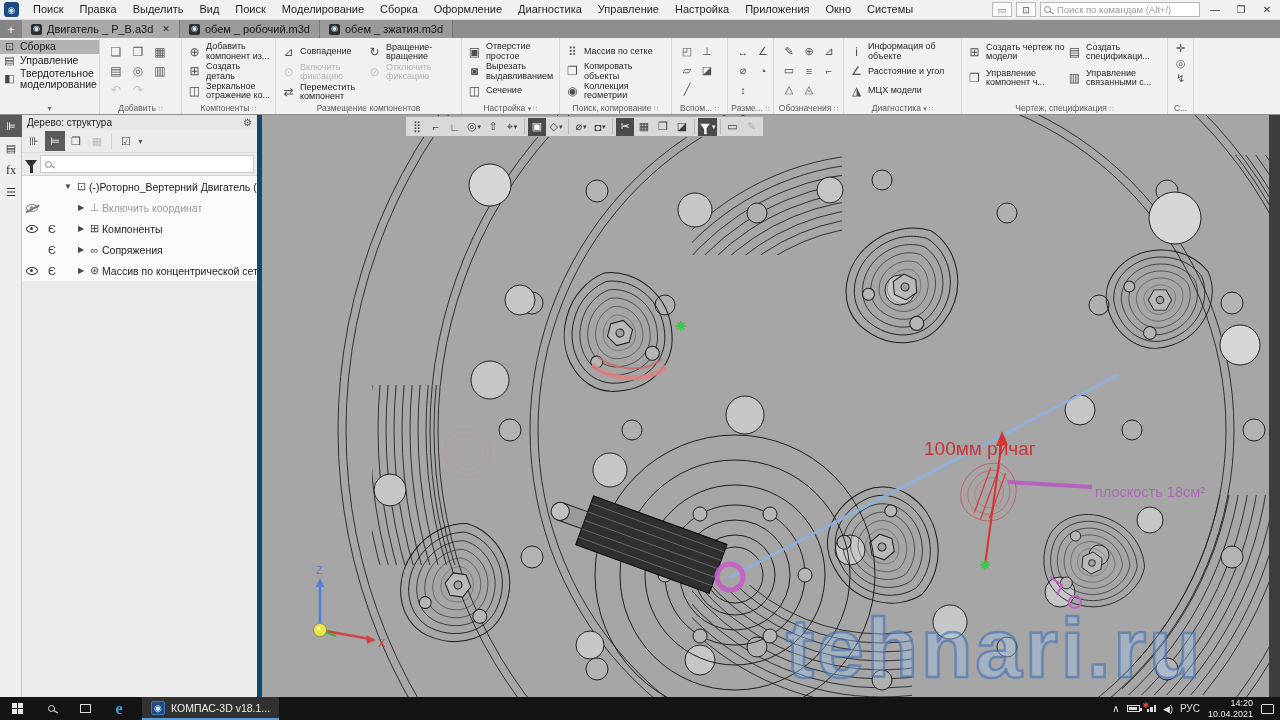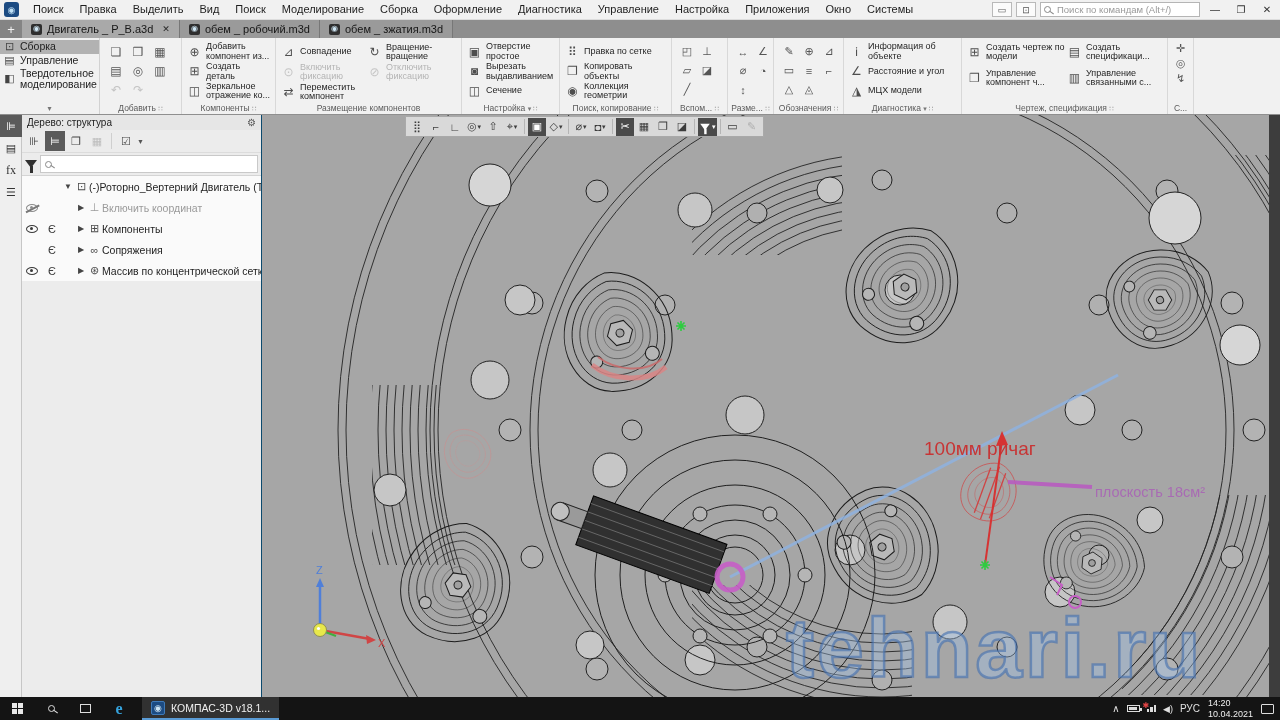--- a/index.html
+++ b/index.html
@@ -53,21 +53,21 @@
   .speccol{display:flex;flex-direction:column;gap:2px;align-items:center}
   .speccol .gi{font-size:11px;color:#555}
 
   
   .leftstrip{position:absolute;top:115px;left:0;width:22px;bottom:23px;background:#efefef;border-right:1px solid #c6c6c6;z-index:20}
   .strip-icon{width:22px;height:22px;display:flex;align-items:center;justify-content:center;font-size:11px;color:#333}
   .strip-icon.active{background:#5b5b5b;color:#fff}
   .fxi{font-family:"Liberation Serif",serif;font-size:12px}
 
   
-  .treepanel{position:absolute;top:115px;left:22px;width:240px;bottom:23px;background:#ececec;border-right:1px solid #0c4a6e;display:flex;flex-direction:column;z-index:20}
+  .treepanel{position:absolute;top:115px;left:22px;width:240px;bottom:23px;background:#ececec;border-right:5px solid #0c4a6e;display:flex;flex-direction:column;z-index:20}
   .tree-header{height:15px;display:flex;align-items:center;justify-content:space-between;padding:0 5px;font-size:10px;color:#222;background:#e6e6e6}
   .tree-toolbar{height:23px;display:flex;align-items:center;gap:1px;padding:1px 2px;border-bottom:1px solid #dcdcdc}
   .ttb{width:20px;height:20px;display:flex;align-items:center;justify-content:center;font-size:11px;color:#444}
   .ttb.active{background:#5b5b5b;color:#fff}
   .ttb.dim{color:#bdbdbd}
   .tsep{width:1px;height:16px;background:#cfcfcf;margin:0 3px}
   .tree-filter{height:23px;display:flex;align-items:center;gap:3px;padding:1px 3px;border-bottom:1px solid #d4d4d4}
   .funnel{width:0;height:0;border-left:6px solid transparent;border-right:6px solid transparent;border-top:8px solid #2f2f2f;position:relative;display:inline-block}
   .funnel::after{content:"";position:absolute;left:-1.5px;top:-2px;width:3px;height:7px;background:#2f2f2f}
   .funnel.small{transform:scale(.8)}
@@ -112,21 +112,21 @@
   .appicon{width:14px;height:14px;border-radius:2px;background:#1c4b82;border:1px solid #3f7ab8;color:#cfe6f4;display:flex;align-items:center;justify-content:center;font-size:9px}
   .tb-right{margin-left:auto;display:flex;align-items:center;gap:8px;padding-right:6px}
   .tray{display:flex;align-items:center;gap:7px;font-size:10px;color:#e0e0e0}
   .battery{width:13px;height:7px;border:1px solid #ddd;position:relative}
   .battery::after{content:"";position:absolute;right:-3px;top:1.5px;width:2px;height:3px;background:#ddd}
   .battery i{position:absolute;left:1px;top:1px;bottom:1px;width:8px;background:#ddd}
   .netbars{display:flex;align-items:flex-end;gap:1px;position:relative}
   .netbars b{width:2.5px;background:#ddd;display:block}
   .netbars .b1{height:3px}.netbars .b2{height:5px}.netbars .b3{height:7px}
   .netbars .reddot{position:absolute;left:-4px;top:-3px;color:#e04444;font-size:8px;line-height:1}
-  .clock{display:flex;flex-direction:column;font-size:9px;line-height:1.15;color:#eee}
+  .clock{display:flex;flex-direction:column;align-items:flex-end;font-size:9px;line-height:1.15;color:#eee}
   .notif{width:13px;height:10px;border:1.2px solid #ddd;border-radius:1px}
 </style>
 </head>
 <body>
 
 <div class="menubar">
   <span class="applogo">◉</span>
   <span class="menu-item">Поиск</span>
   <span class="menu-item">Правка</span>
   <span class="menu-item">Выделить</span>
@@ -257,21 +257,21 @@
     <div class="rbtn">
         <span class="ric">◫</span>
         <span>Сечение</span>
       </div>
     <div class="grp-label"><span>Настройка</span> <span class="gcar">▾ ∷</span></div>
   </div>
 
   <div class="rib-group" style="width:112px">
     <div class="rbtn">
         <span class="ric">⠿</span>
-        <span>Правка по сетке</span>
+        <span>Массив по сетке</span>
       </div>
     <div class="rbtn">
         <span class="ric">❐</span>
         <span>Копировать объекты</span>
       </div>
     <div class="rbtn">
         <span class="ric">◉</span>
         <span>Коллекция геометрии</span>
       </div>
     <div class="grp-label"><span>Поиск, копирование</span> <span class="gcar">∷</span></div>

